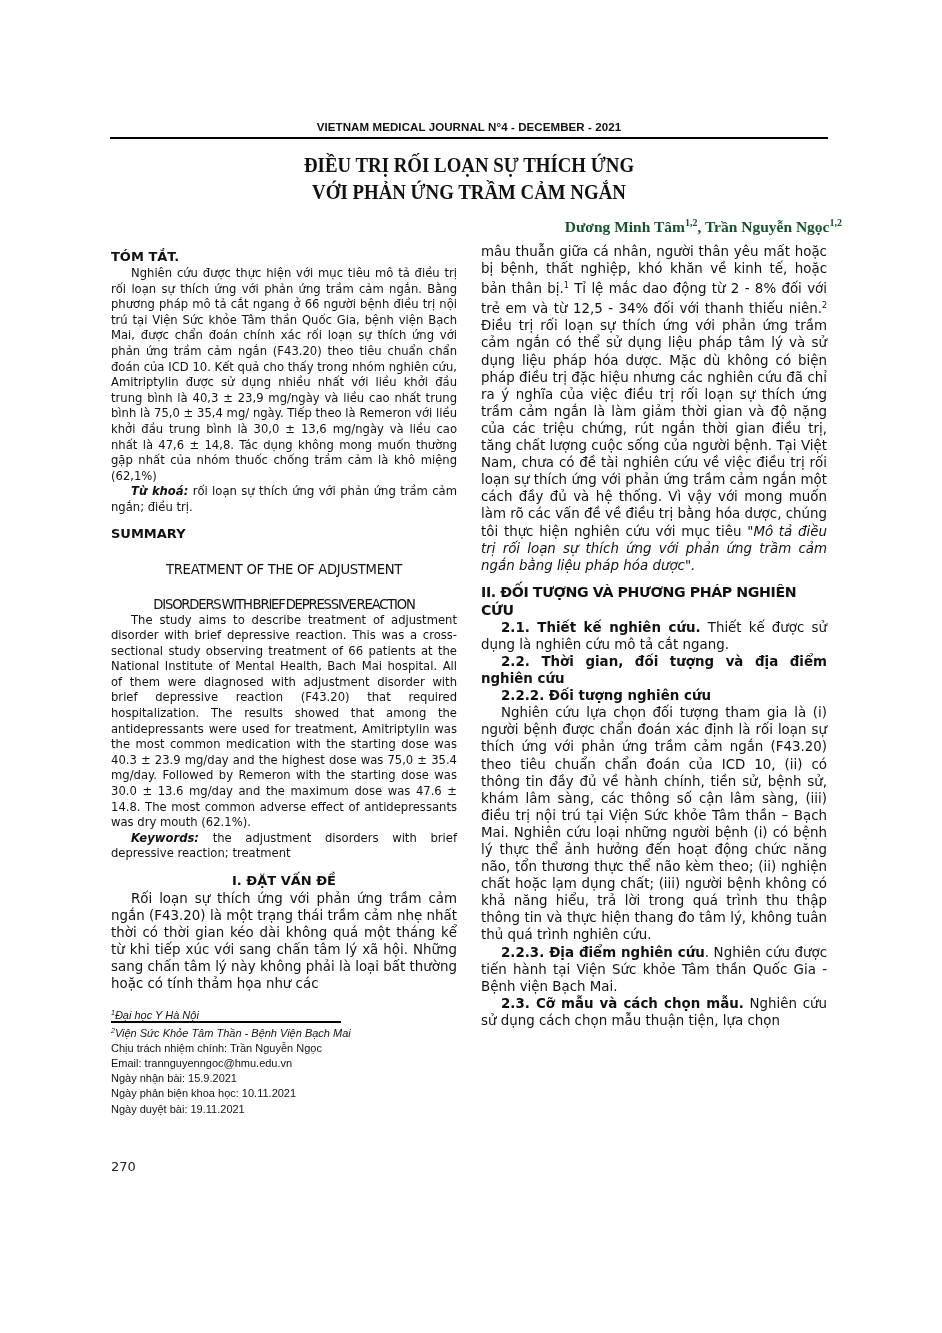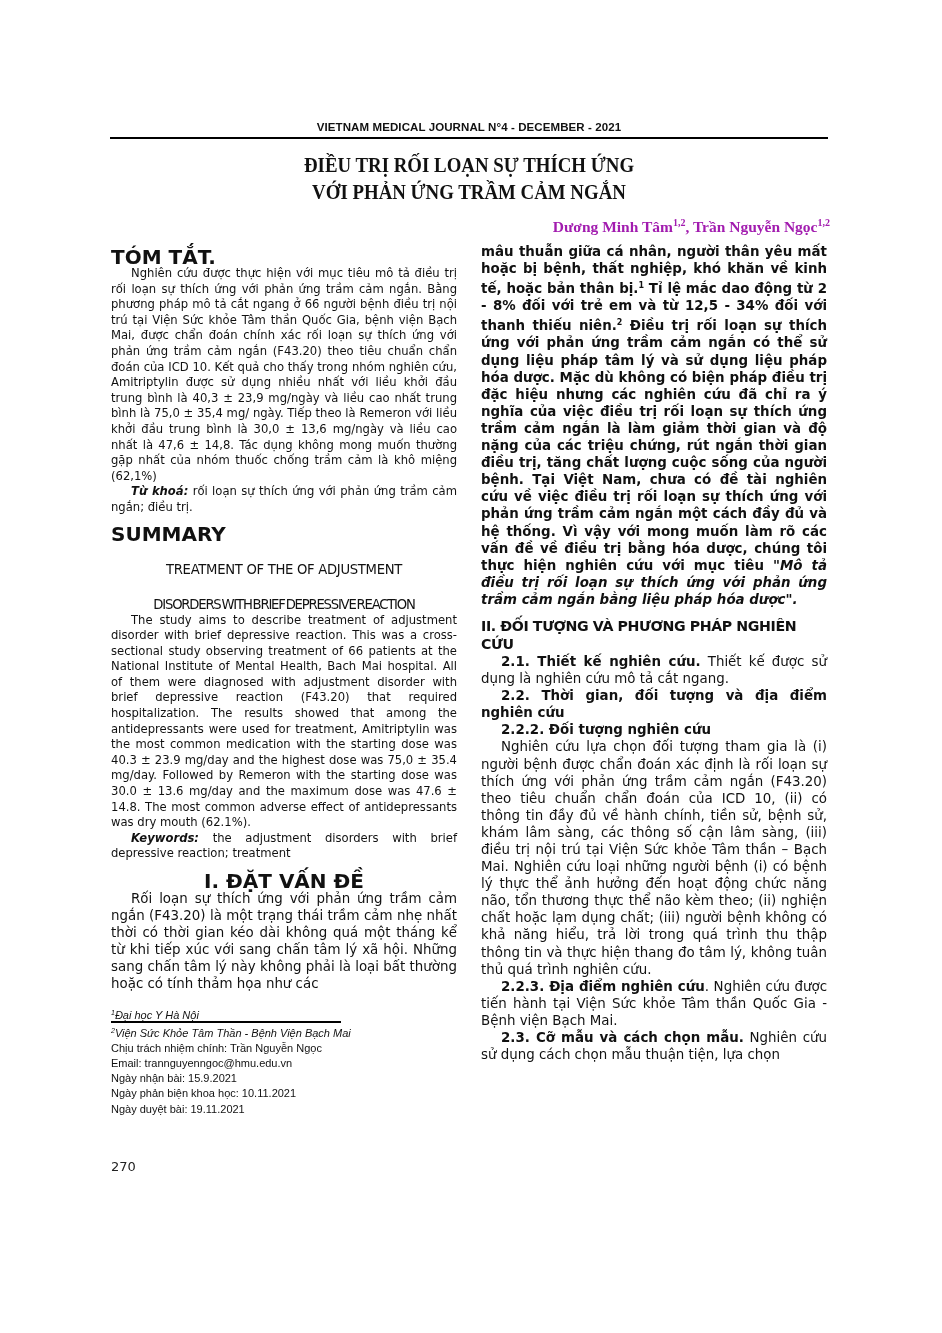--- a/index.html
+++ b/index.html
@@ -12,33 +12,33 @@
     font-weight: bold; font-size: 11.5px; letter-spacing: 0.1px; color: #111;
   }
   .head-rule { position: absolute; left: 110px; width: 718px; top: 137px; height: 2px; background: #000; }
 
   .title {
     position: absolute; left: 110px; width: 718px; top: 152px;
     text-align: center; font-family: "Liberation Serif", serif; font-weight: bold;
     font-size: 20.5px; line-height: 27px; color: #111; transform: scaleX(0.92); transform-origin: center top;
   }
   .authors {
-    position: absolute; right: 112px; top: 217px;
-    font-family: "Liberation Serif", serif; font-weight: bold; font-size: 15.5px; color: #a21caf;
+    position: absolute; right: 100px; top: 217px;
+    font-family: "Liberation Serif", serif; font-weight: bold; font-size: 15.5px; color: #14532d;
   }
   .authors sup { font-size: 10px; vertical-align: 6px; }
 
   .col { position: absolute; font-family: "DejaVu Sans", sans-serif; font-size: 11.6px; line-height: 15.6px; color: #111; text-align: justify; }
   .col-left { left: 111px; width: 346px; top: 248px; }
   .col-right { left: 481px; width: 346px; top: 243px; }
   .col-right.big, .big { font-size: 13.4px; line-height: 17.1px; }
 
-  .h-section { font-family: "DejaVu Sans", sans-serif; font-weight: bold; font-size: 20px; line-height: 18px; margin: 0; text-align: left; }
+  .h-section { font-family: "DejaVu Sans", sans-serif; font-weight: bold; font-size: 13px; line-height: 18px; margin: 0; text-align: left; }
   .p { margin: 0; text-indent: 20px; }
-  .p.noindent { text-indent: 0; font-weight: bold; }
+  .p.noindent { text-indent: 0; }
   .kw-label { font-weight: bold; font-style: italic; }
   .en-title { text-align: center; font-size: 13.2px; line-height: 16px; margin: 19px 0 0 0; letter-spacing: -0.3px; }
   .en-title.tight { letter-spacing: -1.2px; word-spacing: -2px; text-align: center; }
   .subhead { font-weight: bold; }
   .italic { font-style: italic; }
 
   .fn-rule { position: absolute; left: 111px; top: 1021px; width: 230px; height: 2px; background: #000; }
   .footnotes { position: absolute; left: 111px; top: 1005px; width: 346px; font-family: Liberation Sans, sans-serif; font-size: 11px; line-height: 15.1px; color: #111; }
   .footnotes .it { font-style: italic; }
   .footnotes sup { font-size: 7px; vertical-align: 4px; }

